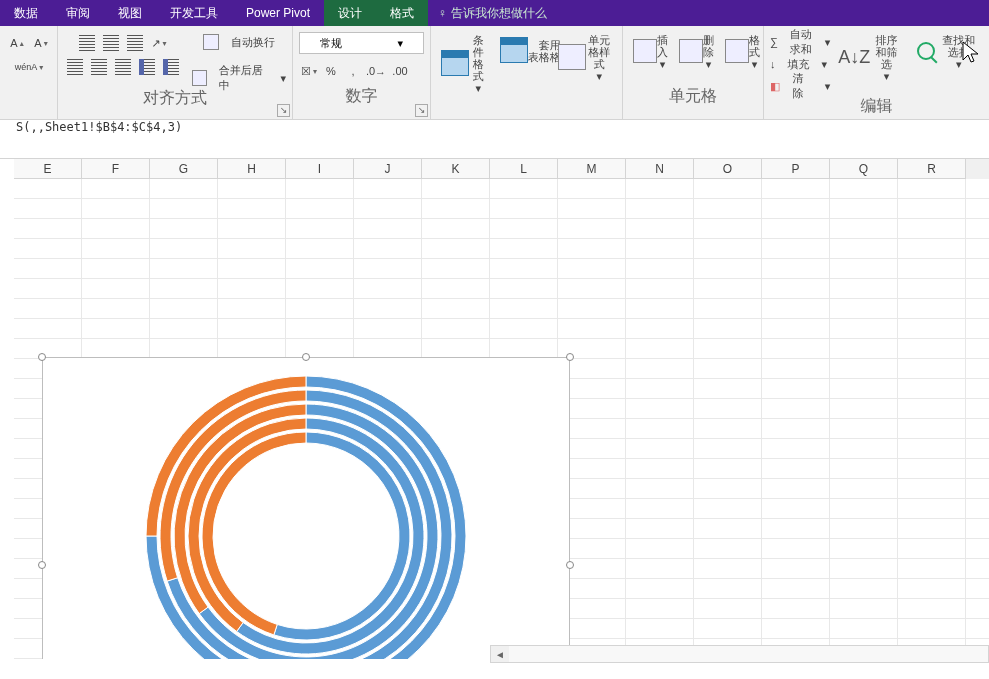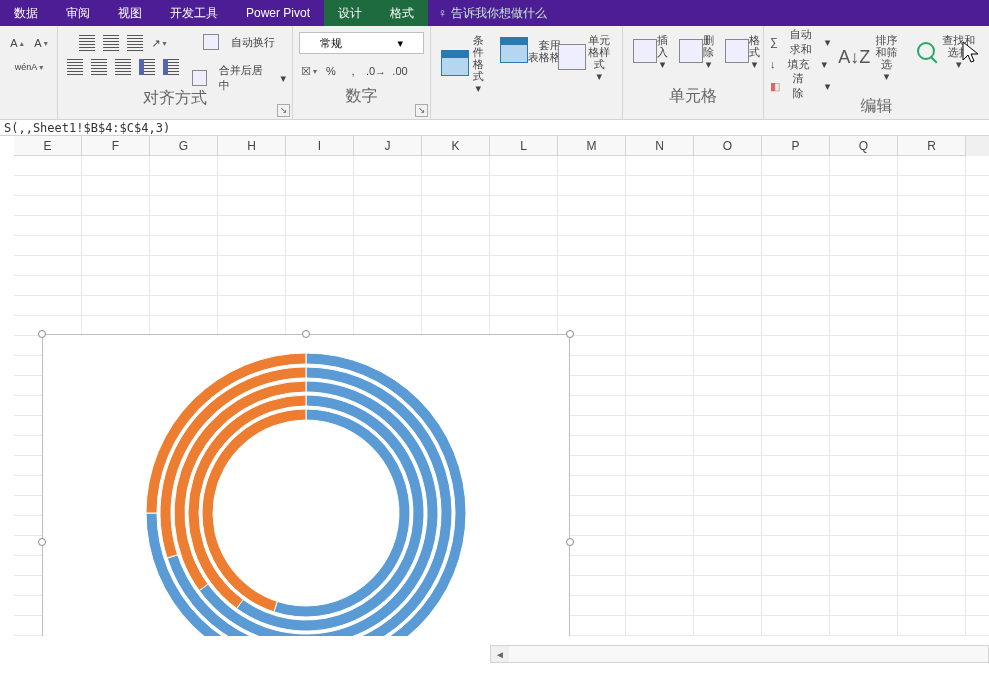--- a/index.html
+++ b/index.html
@@ -23,21 +23,21 @@
 .ribbon-btn.small { width: 22px; }
 .ribbon-btn .drop { font-size: 8px; margin-left: 2px; color: #666; }
 .big-btn { display: flex; flex-direction: row; align-items: center; font-size: 11px; color: #444; padding: 2px 4px; cursor: pointer; min-width: 42px; }
 .big-btn .icon { width: 32px; height: 32px; display: flex; align-items: center; justify-content: center; font-size: 20px; margin-bottom: 2px; }
 .big-btn .label { text-align: center; line-height: 12px; }
 .combo { height: 22px; border: 1px solid #c0c0c0; background: #fff; font-size: 11px; display: flex; align-items: center; padding: 0 20px; justify-content: space-between; }
 .ck-item { display: flex; align-items: center; gap: 12px; font-size: 11px; color: #444; height: 20px; cursor: pointer; }
 .launcher { position:absolute; bottom:2px; right:2px; width:13px;height:13px;border:1px solid #aaa;font-size:9px;color:#666;text-align:center;line-height:11px;cursor:pointer;}
 
 
-.formula-bar { height: 16px; display: flex; align-items: center; padding: 0 4px; border-bottom: 1px solid #d4d4d4; font-size: 12px; color: #333; background:#fff;}
+.formula-bar { height: 39px; display: flex; align-items: flex-start; padding: 0 16px; border-bottom: 1px solid #d4d4d4; font-size: 12px; color: #333; background:#fff;}
 .formula-text { font-family: Consolas, monospace; font-size: 12px; }
 
 
 .sheet-area { position: relative; height: 500px; background: #fff; overflow: hidden; }
 .col-headers { display: flex; height: 20px; background: #f0f0f0; margin-left: 14px; }
 .col-h { width: 68px; text-align: center; font-size: 12px; color: #444; border-right: 1px solid #d4d4d4; border-bottom: 1px solid #d4d4d4; line-height: 20px; background:#f8f8f8;}
 .grid-rows { position: absolute; left: 14px; top: 20px; right: 0; bottom: 0; }
 .grid-row { height: 20px; border-bottom: 1px solid #e8e8e8; display: flex; }
 .grid-cell { width: 68px; border-right: 1px solid #e8e8e8; }
 

